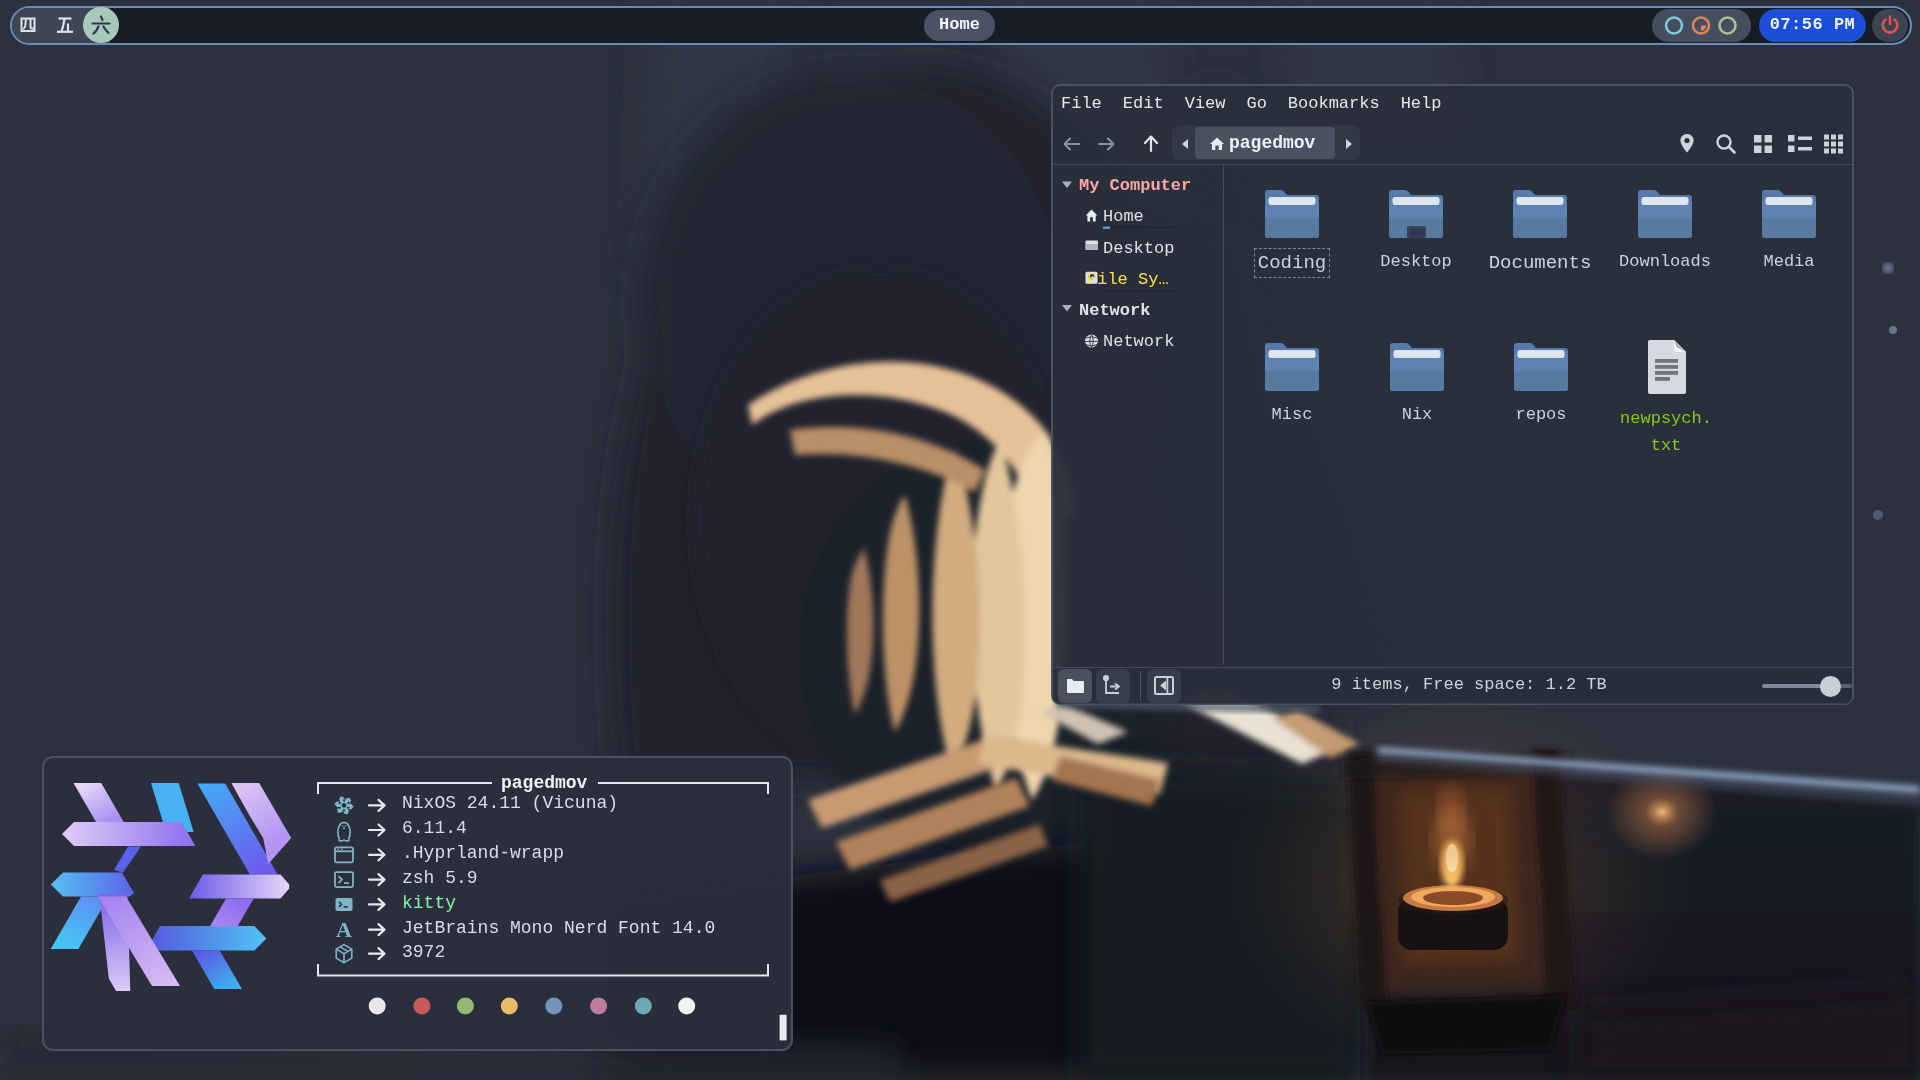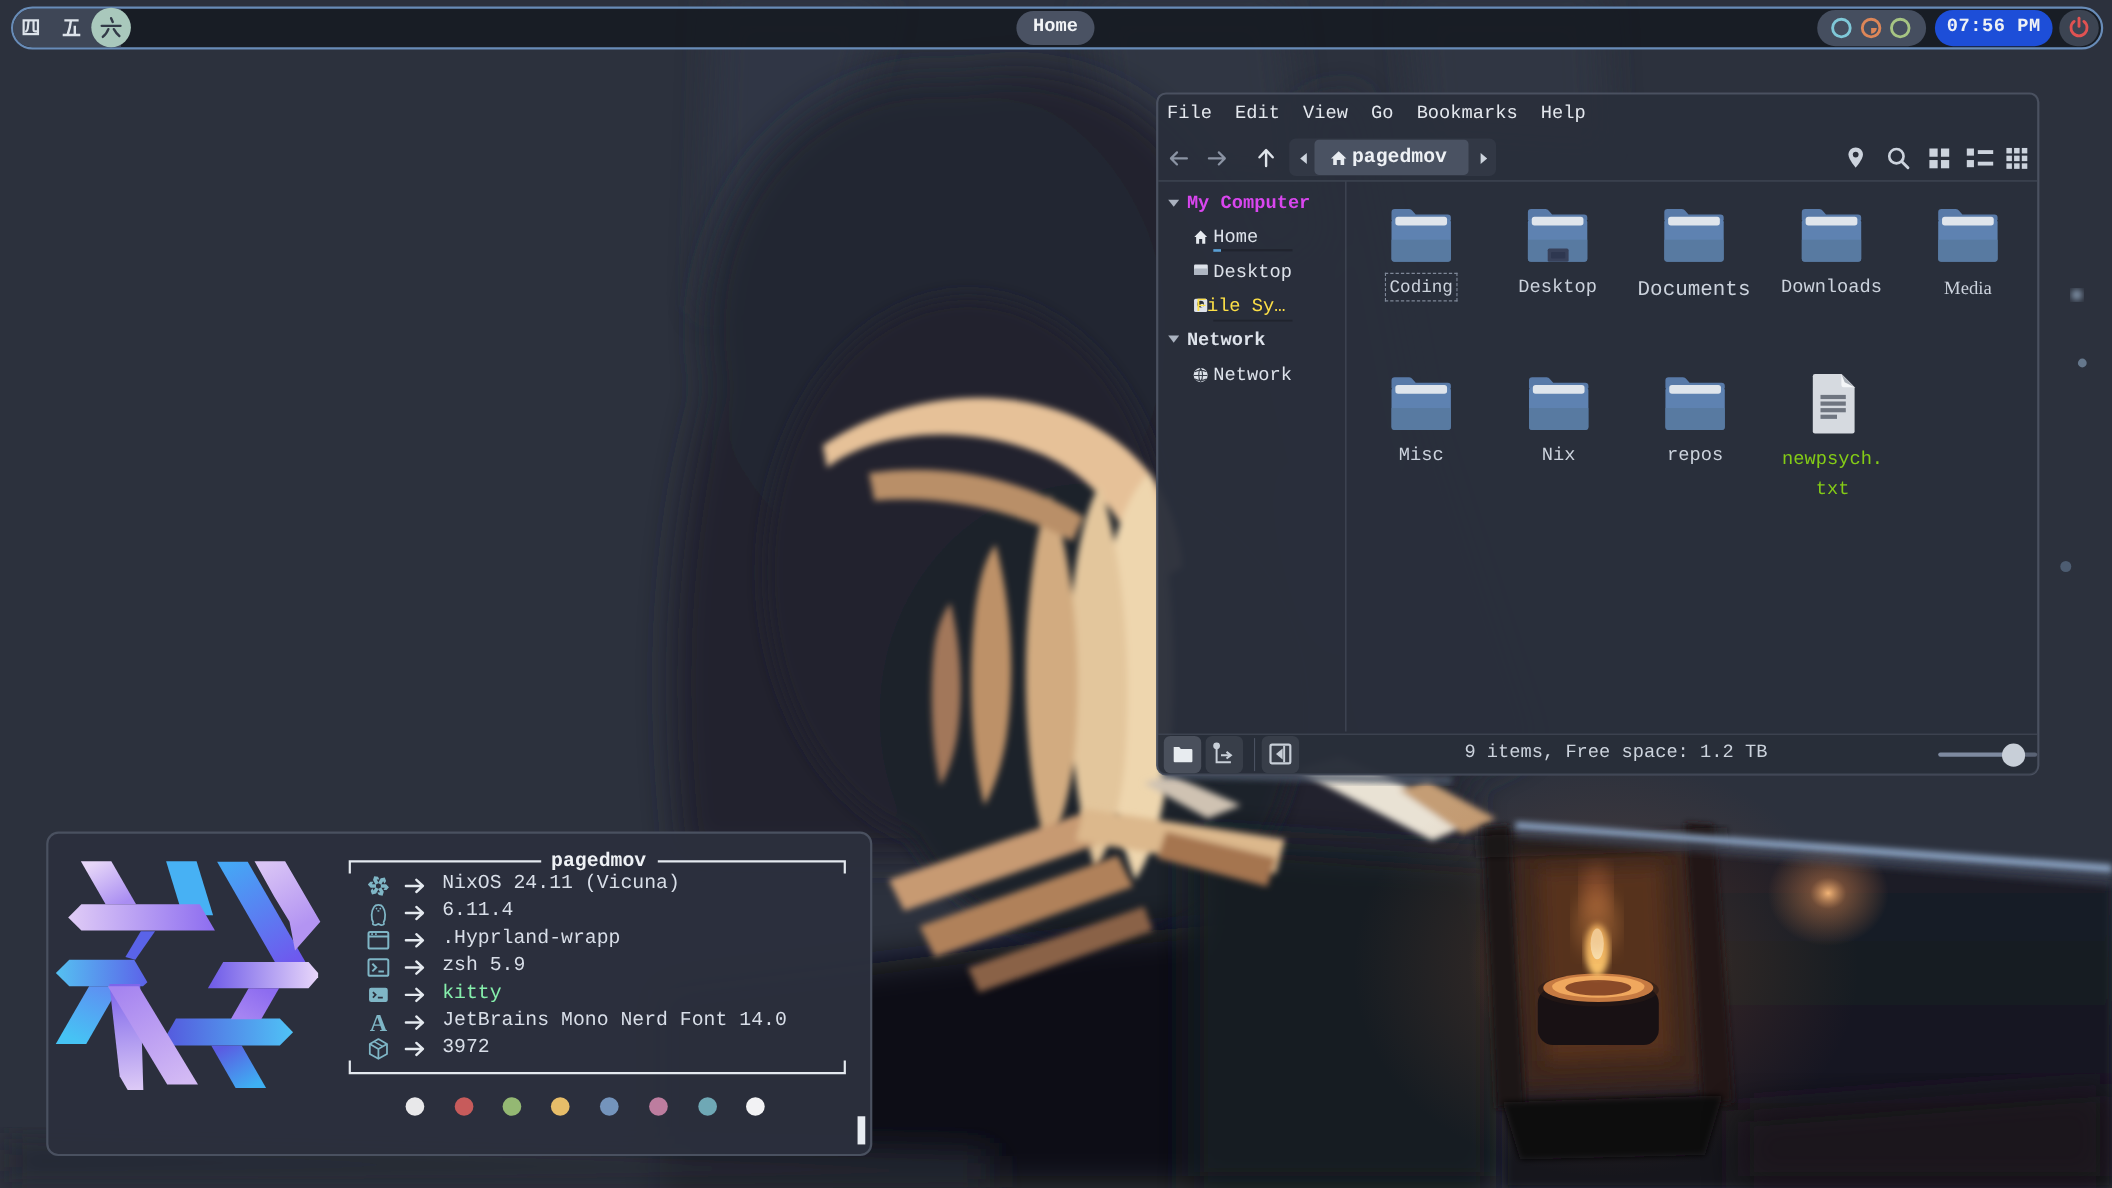--- a/index.html
+++ b/index.html
@@ -265,21 +265,21 @@
     <g>
           <circle cx="38.5" cy="169" r="6.4" fill="#dde2ea"></circle>
           <path d="M 33.2,166 Q 38.5,163.5 43.8,166 M 32.4,169.4 L 44.6,169.4 M 33.2,172.6 Q 38.5,175.4 43.8,172.6 M 38.5,162.8 Q 35,169 38.5,175.4 M 38.5,162.8 Q 42,169 38.5,175.4" stroke="#3a404c" stroke-width="1" fill="none"></path>
         </g>
 
     <rect x="50" y="54.5" width="72" height="2" fill="#20242e"></rect>
     <rect x="50" y="54.5" width="7" height="2.4" fill="#5a9fd4"></rect>
 
     <rect x="50" y="118.7" width="72" height="1.6" fill="#20242e"></rect>
   </svg>
-  <div class="abs" style="left:26px;top:90px;font-size:17px;font-weight:bold;color:#d946ef;">My Computer</div>
+  <div class="abs" style="left:26px;top:90px;font-size:17px;font-weight:bold;color:#fca5a5;">My Computer</div>
   <div class="abs" style="left:50px;top:121px;font-size:17px;color:#dde2ea;">Home</div>
   <div class="abs" style="left:50px;top:152.5px;font-size:17px;color:#dde2ea;">Desktop</div>
   <div class="abs" style="left:34px;top:184px;font-size:17px;color:#fde047;font-family:Liberation Mono, monospace;">File Sy…</div>
   <div class="abs" style="left:26px;top:214.5px;font-size:17px;font-weight:bold;color:#dde2ea;">Network</div>
   <div class="abs" style="left:50px;top:246px;font-size:17px;color:#dde2ea;">Network</div>
 
   <svg class="abs" width="620" height="330" viewBox="0 0 620 330" style="left:180px;top:95px">
     <defs>
       <g id="folder">
         <path d="M 0,5 Q 0,2 3,2 L 16,2 Q 18,2 19,3.5 L 22,7 L 51,7 Q 54,7 54,10 L 54,12 L 0,12 Z" fill="#587aa8"></path>
@@ -304,25 +304,25 @@
     <use href="#folder" x="529" y="7"></use>
     <use href="#folder" x="32" y="160"></use>
     <use href="#folder" x="157" y="160"></use>
     <use href="#folder" x="281" y="160"></use>
     <use href="#txtfile" x="413" y="159"></use>
 
     <rect x="174" y="45" width="19" height="12" rx="1.5" fill="#38415a"></rect>
         <rect x="177" y="48" width="13" height="6" rx="1" fill="#2e3750"></rect>
   </svg>
 
-  <div class="abs" style="left:179px;top:166px;width:120px;text-align:center;font-size:16px;color:#ccd3dd;"><span style="outline:1px dashed #7f8898;outline-offset:3px;">Coding</span></div>
+  <div class="abs" style="left:179px;top:166px;width:120px;text-align:center;font-size:19px;color:#ccd3dd;"><span style="outline:1px dashed #7f8898;outline-offset:3px;">Coding</span></div>
   <div class="abs" style="left:303px;top:166px;width:120px;text-align:center;font-size:17px;color:#ccd3dd;">Desktop</div>
   <div class="abs" style="left:427px;top:166px;width:120px;text-align:center;font-size:19px;color:#ccd3dd;">Documents</div>
   <div class="abs" style="left:552px;top:166px;width:120px;text-align:center;font-size:17px;color:#ccd3dd;">Downloads</div>
-  <div class="abs" style="left:676px;top:166px;width:120px;text-align:center;font-size:17px;color:#ccd3dd;font-family:Liberation Serif, serif;">Media</div>
+  <div class="abs" style="left:676px;top:166px;width:120px;text-align:center;font-size:17px;color:#ccd3dd;">Media</div>
 
   <div class="abs" style="left:179px;top:319px;width:120px;text-align:center;font-size:17px;color:#ccd3dd;">Misc</div>
   <div class="abs" style="left:304px;top:319px;width:120px;text-align:center;font-size:17px;color:#ccd3dd;">Nix</div>
   <div class="abs" style="left:428px;top:319px;width:120px;text-align:center;font-size:17px;color:#ccd3dd;">repos</div>
   <div class="abs" style="left:553px;top:319px;width:120px;text-align:center;font-size:17px;color:#84cc16;line-height:27px;">newpsych.<br>txt</div>
 
   <div class="abs" style="left:0px;top:580.5px;width:799px;height:1px;background:#454c5a;"></div>
   <div class="abs" style="left:0px;top:581.5px;width:799px;height:36px;background:rgba(40,45,56,0.5);border-radius:0 0 7px 7px;"></div>
   <div class="abs" style="left:276px;top:589px;width:280px;text-align:center;font-size:17px;color:#ccd3dd;">9 items, Free space: 1.2 TB</div>
   <svg class="abs" width="140" height="40" viewBox="0 0 140 40" style="left:4px;top:580px">

